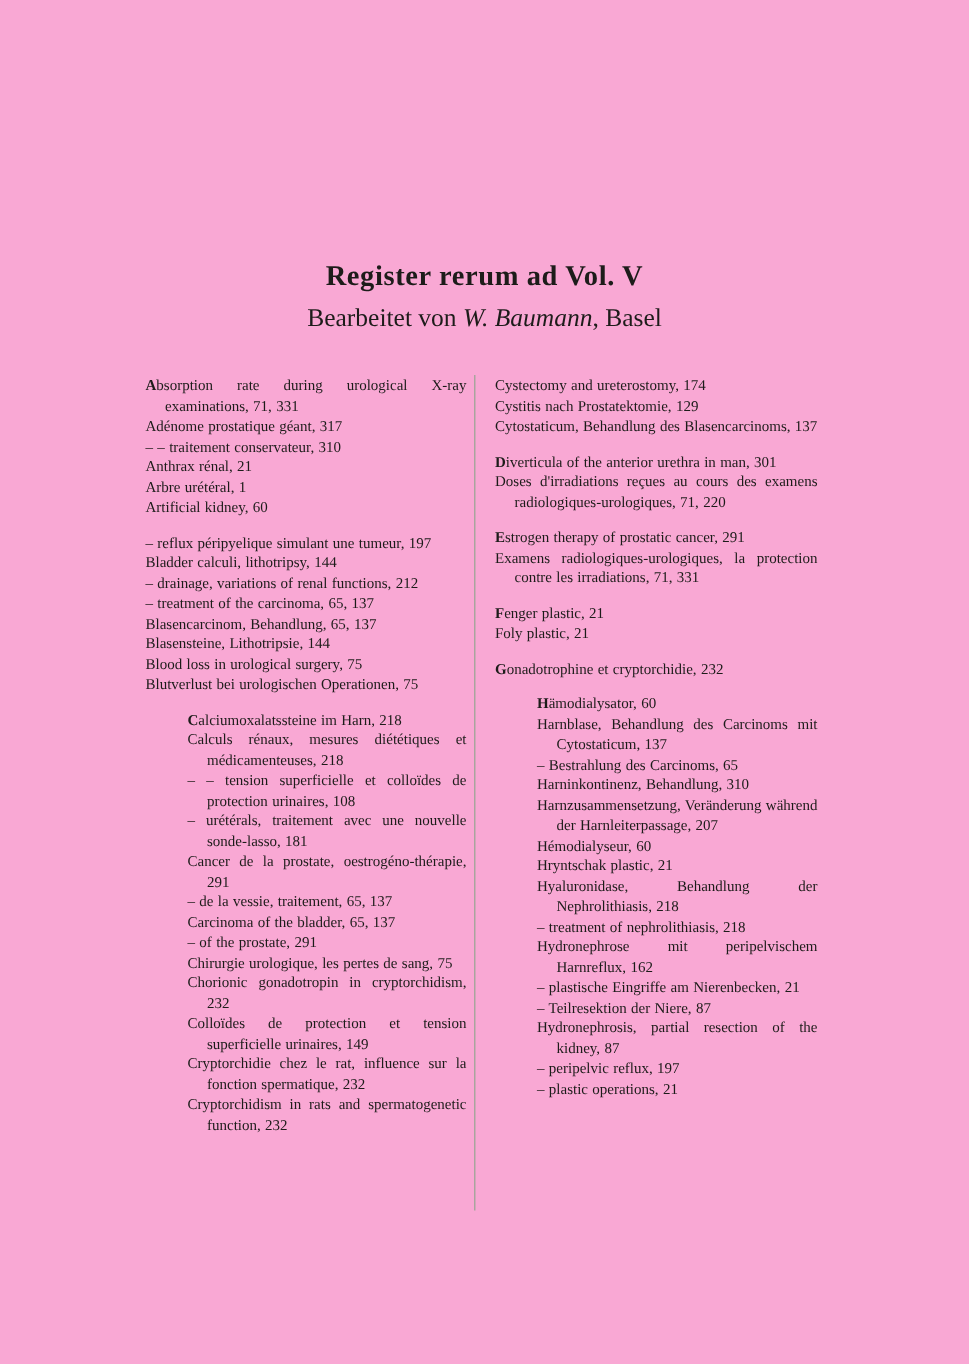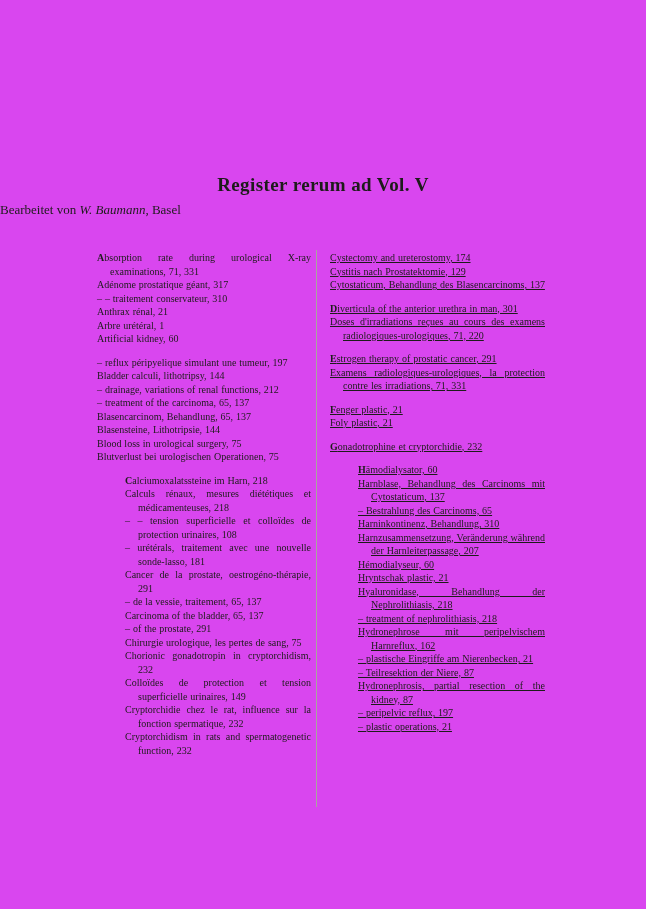--- a/index.html
+++ b/index.html
@@ -4,21 +4,21 @@
 <style>
   html, body {
     margin: 0;
     padding: 0;
     background: #ffffff;
   }
   .page {
     position: relative;
     width: 646px;
     height: 909px;
-    background: #d946ef;
+    background: #f9a8d4;
     font-family: "Liberation Serif", serif;
     color: #1d1c1a;
     overflow: hidden;
   }
   .title {
     position: absolute;
     top: 174px;
     left: 0;
     width: 100%;
     margin: 0;
@@ -26,34 +26,34 @@
     font-size: 19px;
     font-weight: bold;
     letter-spacing: 0.4px;
   }
   .subtitle {
     position: absolute;
     top: 202px;
     left: 0;
     width: 100%;
     margin: 0;
-    text-align: left;
-    font-size: 13px;
+    text-align: center;
+    font-size: 17px;
   }
   .subtitle .it { font-style: italic; }
   .columns {
     position: absolute;
     top: 251px;
     left: 97px;
     width: 448px;
     display: flex;
     justify-content: space-between;
   }
   .col { width: 214px; }
-  .col.right { width: 215px; text-decoration: underline; }
+  .col.right { width: 215px; }
   .divider {
     position: absolute;
     top: 250px;
     left: 316px;
     width: 1px;
     height: 557px;
     background: #a9a59d;
   }
   .group { margin: 0 0 10px 0; }
   .group:last-child { margin-bottom: 0; margin-left: 28px; }

